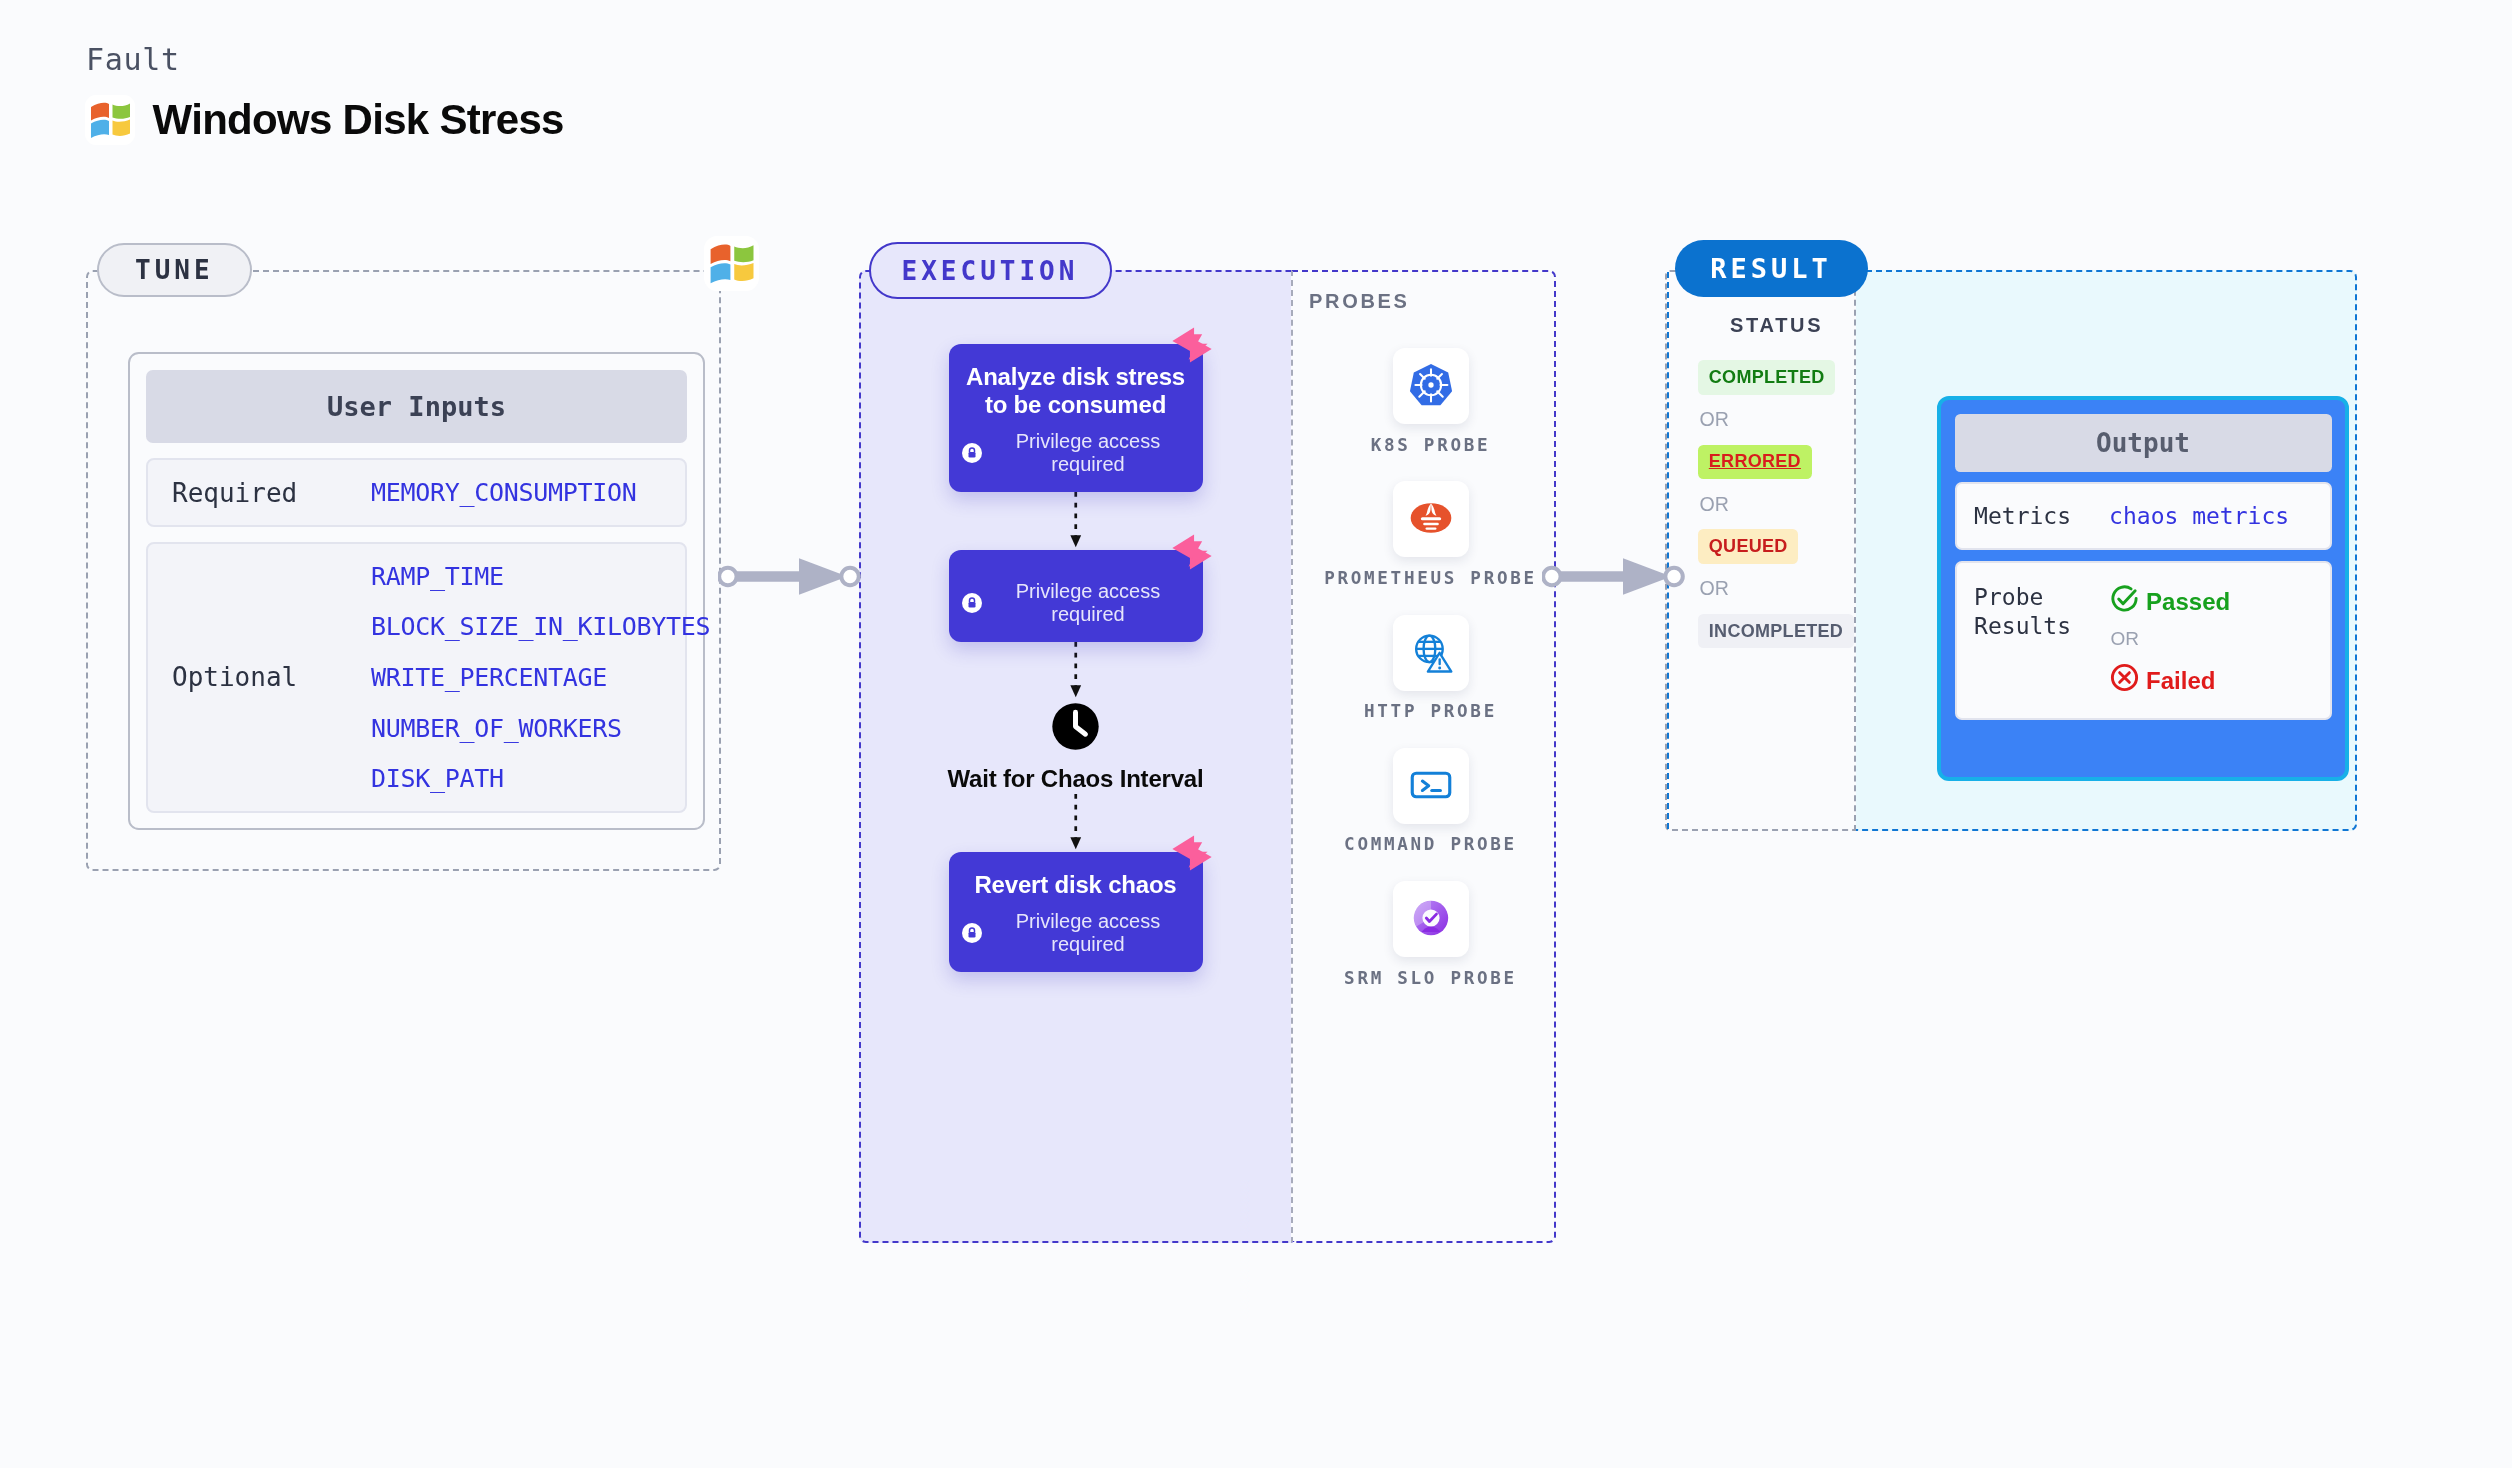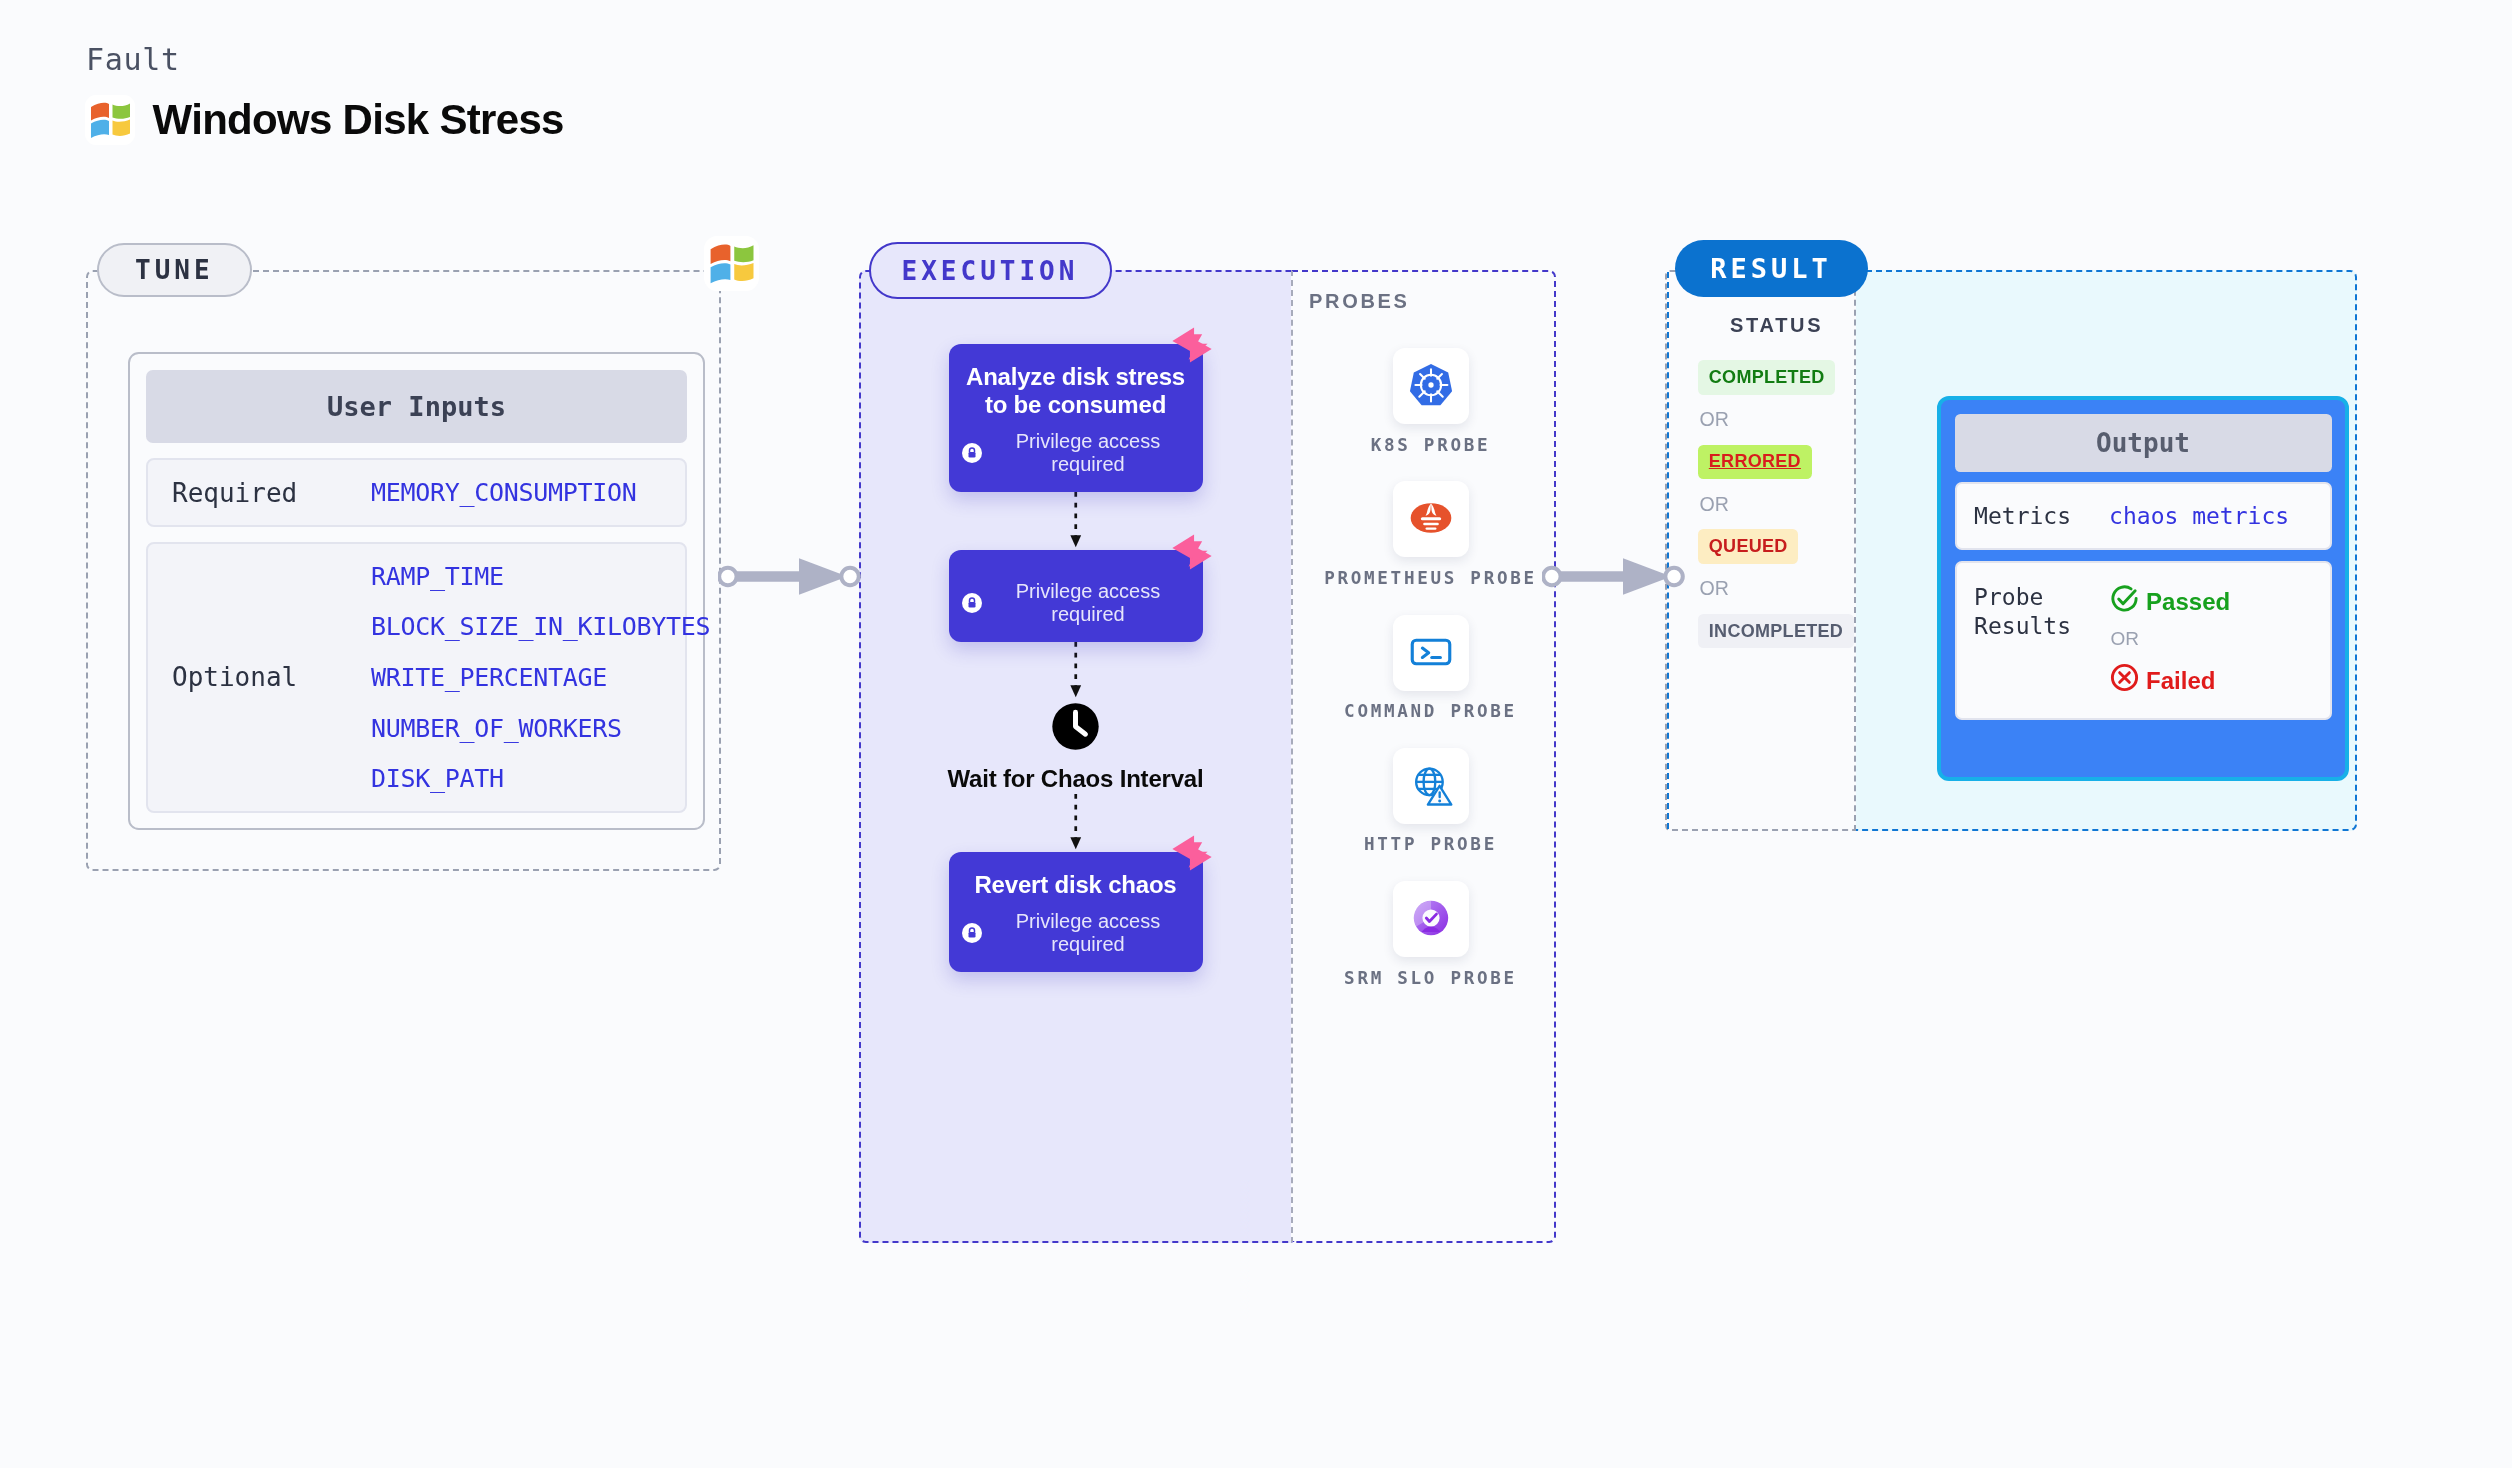--- a/index.html
+++ b/index.html
@@ -440,47 +440,47 @@
             </svg>
           </span>
         </div>
         <div class="probe-name">PROMETHEUS PROBE</div>
       </div>
 
       <div class="probe">
         <div class="probe-tile">
           <span>
             <svg width="50" height="50" viewBox="0 0 64 64">
-              <rect x="8" y="17" width="48" height="30" rx="5" fill="none" stroke="#1380d8" stroke-width="4"></rect>
-              <path d="M21 27 L29 33 L21 39" fill="none" stroke="#1380d8" stroke-width="4" stroke-linecap="round" stroke-linejoin="round"></path>
-              <line x1="33" y1="39" x2="44" y2="39" stroke="#1380d8" stroke-width="4" stroke-linecap="round"></line>
-            </svg>
-          </span>
-        </div>
-        <div class="probe-name">COMMAND PROBE</div>
-      </div>
-
-      <div class="probe">
-        <div class="probe-tile">
-          <span>
-            <svg width="50" height="50" viewBox="0 0 64 64">
               <g fill="none" stroke="#1380d8" stroke-width="3">
                 <circle cx="30" cy="28" r="17"></circle>
                 <ellipse cx="30" cy="28" rx="7.5" ry="17"></ellipse>
                 <line x1="13" y1="28" x2="47" y2="28"></line>
                 <line x1="16" y1="19" x2="44" y2="19"></line>
                 <line x1="16" y1="37" x2="44" y2="37"></line>
               </g>
               <path d="M43 33 L58 57 L28 57 Z" fill="#fafbfd" stroke="#1380d8" stroke-width="3" stroke-linejoin="round"></path>
               <rect x="41.6" y="40" width="3" height="9" rx="1.5" fill="#1380d8"></rect>
               <circle cx="43.1" cy="52.5" r="1.9" fill="#1380d8"></circle>
             </svg>
           </span>
         </div>
         <div class="probe-name">HTTP PROBE</div>
+      </div>
+
+      <div class="probe">
+        <div class="probe-tile">
+          <span>
+            <svg width="50" height="50" viewBox="0 0 64 64">
+              <rect x="8" y="17" width="48" height="30" rx="5" fill="none" stroke="#1380d8" stroke-width="4"></rect>
+              <path d="M21 27 L29 33 L21 39" fill="none" stroke="#1380d8" stroke-width="4" stroke-linecap="round" stroke-linejoin="round"></path>
+              <line x1="33" y1="39" x2="44" y2="39" stroke="#1380d8" stroke-width="4" stroke-linecap="round"></line>
+            </svg>
+          </span>
+        </div>
+        <div class="probe-name">COMMAND PROBE</div>
       </div>
 
       <div class="probe">
         <div class="probe-tile">
           <span>
             <svg width="50" height="50" viewBox="0 0 64 64">
               <defs>
                 <linearGradient id="srmg" x1="0" y1="0" x2="1" y2="1">
                   <stop offset="0" stop-color="#bb8cf7"></stop>
                   <stop offset="1" stop-color="#8a2be2"></stop>

